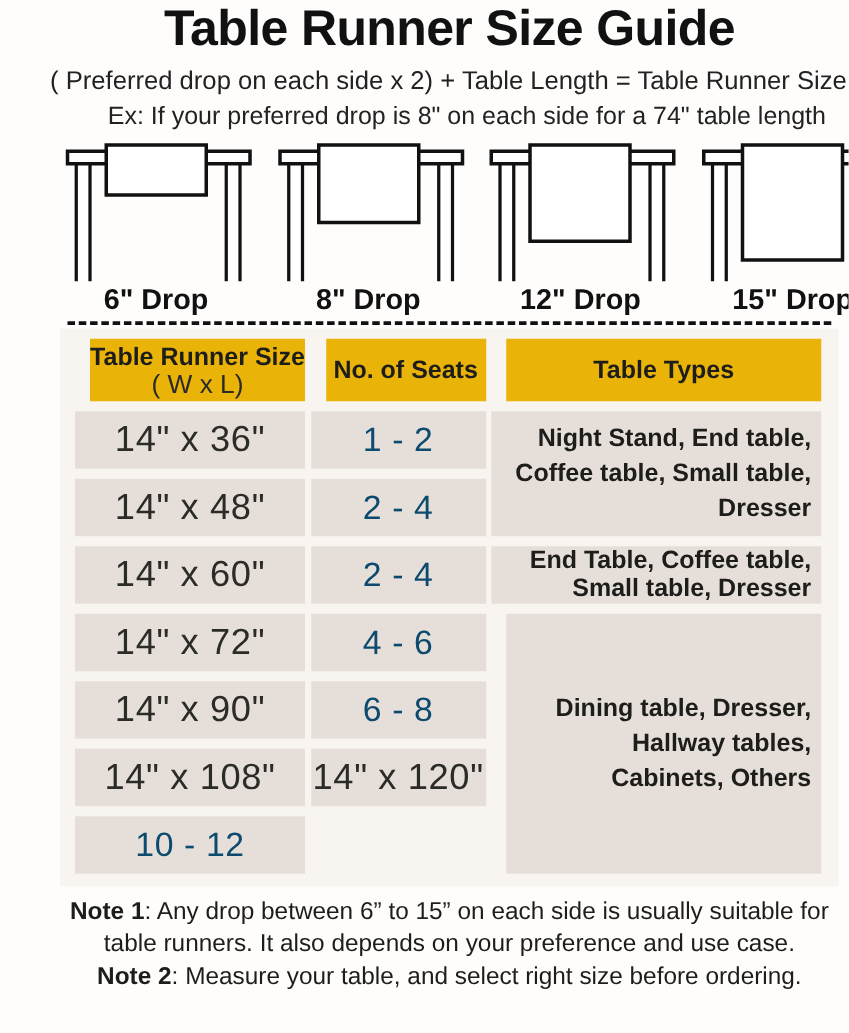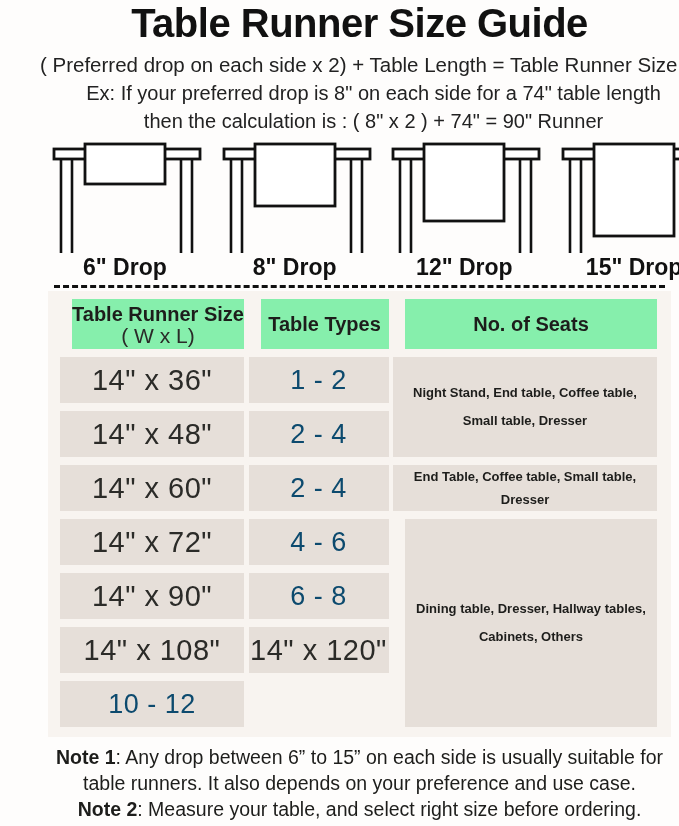--- a/index.html
+++ b/index.html
@@ -53,46 +53,45 @@
     grid-template-columns: 184px 140px 264px;
     grid-template-rows: 50px repeat(7, 46px);
     row-gap: 8px;
     justify-content: space-between;
   }
   .cell {
     display: flex; flex-direction: column;
     align-items: center; justify-content: center;
     text-align: center;
   }
-  .head-cell { background: #86efac; margin-left: 12px; }
+  .head-cell { background: #eab308; margin-left: 12px; }
   .data-cell { background: #e6dfd9; }
   .head-main { font-size: 20px; font-weight: 700; line-height: 23px; color: #1d1d1b; }
   .head-sub  { font-size: 21px; font-weight: 400; line-height: 19px; color: #2a2a28; }
   .size-val  { font-size: 29px; font-weight: 400; letter-spacing: 0.5px; color: #2b2b28; }
   .seats-val { font-size: 27px; font-weight: 400; letter-spacing: 0.5px; color: #0c4a6e; }
-  .types-cell { font-size: 13px; font-weight: 700; line-height: 28px; color: #1d1d1b; padding: 0 8px; }
+  .types-cell { font-size: 20px; font-weight: 700; line-height: 28px; color: #1d1d1b; padding: 0 8px; text-align: right; }
   .types-tight { line-height: 23px; }
   .span-r1-2 { grid-row: 2 / 4; grid-column: 3; }
   .span-r3   { grid-row: 4 / 5; grid-column: 3; }
   .span-r4-7 { grid-row: 5 / 9; grid-column: 3; margin-left: 12px; }
 
   
   .notes { margin-top: 7px; text-align: center; font-size: 19.5px; line-height: 26px; color: #1d1d1b; }
   .notes .note-p { padding: 0 6px; }
   .b { font-weight: 700; margin-top: 24px; }
 </style>
 </head>
 <body>
 
 <div class="page">
 
   <div class="title">Table Runner Size Guide</div>
   <div class="formula-line">( Preferred drop on each side x 2) + Table Length = Table Runner Size</div>
   <div class="example-line">Ex: If your preferred drop is 8" on each side for a 74" table length</div>
-  <div class="example-line">then the calculation is : ( 8" x 2 ) + 74" = 90" Runner</div>
 
   <div class="diagrams">
 
     <div class="diagram-col">
       <svg width="166" height="112" viewBox="0 0 166 112">
         <rect x="19" y="14" width="11" height="104" fill="#fff" stroke="#111" stroke-width="2.6"></rect>
         <rect x="139" y="14" width="11" height="104" fill="#fff" stroke="#111" stroke-width="2.6"></rect>
         <rect x="12" y="8" width="146" height="10" fill="#fff" stroke="#111" stroke-width="2.8"></rect>
         <rect x="43" y="3" width="80" height="40" fill="#fff" stroke="#111" stroke-width="2.8"></rect>
       </svg>
@@ -129,24 +128,24 @@
 
   <div class="dashed-sep"></div>
 
   <div class="table-section">
 
     <div class="cell head-cell">
       <div class="head-main">Table Runner Size</div>
       <div class="head-sub">( W x L)</div>
     </div>
     <div class="cell head-cell">
-      <div class="head-main">Table Types</div>
+      <div class="head-main">No. of Seats</div>
     </div>
     <div class="cell head-cell">
-      <div class="head-main">No. of Seats</div>
+      <div class="head-main">Table Types</div>
     </div>
 
     <div class="cell data-cell size-val">14" x 36"</div>
     <div class="cell data-cell seats-val">1 - 2</div>
     <div class="cell data-cell types-cell span-r1-2">Night Stand, End table, Coffee table, Small table, Dresser</div>
 
     <div class="cell data-cell size-val">14" x 48"</div>
     <div class="cell data-cell seats-val">2 - 4</div>
 
     <div class="cell data-cell size-val">14" x 60"</div>

